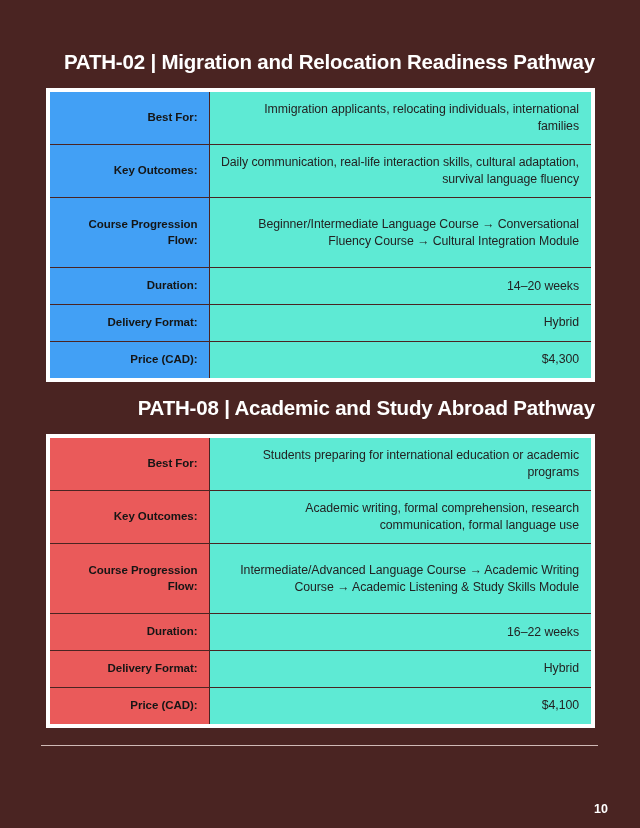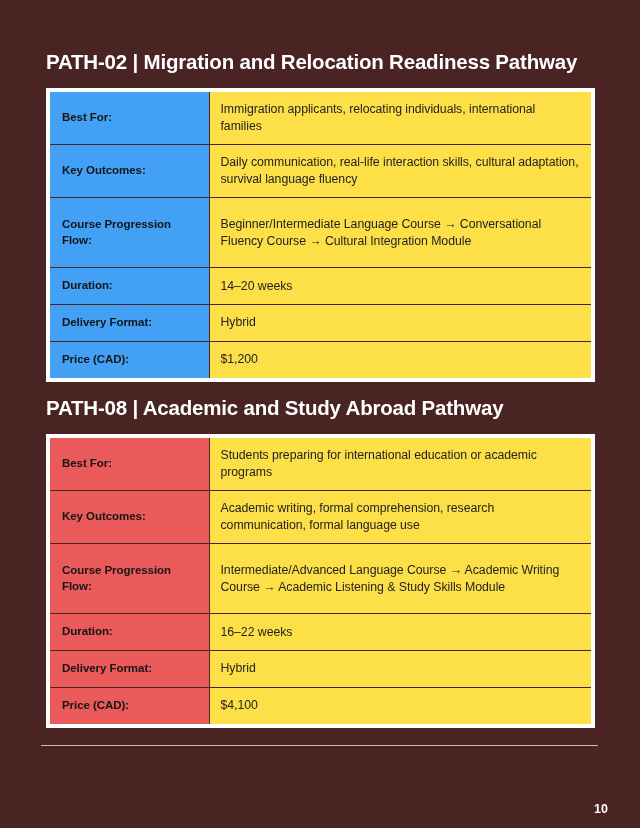--- a/index.html
+++ b/index.html
@@ -14,20 +14,21 @@
     font-family: "Liberation Sans", sans-serif;
     position: relative;
     overflow: hidden;
   }
 
   .page {
     position: relative;
     width: 640px;
     height: 828px;
     padding: 0;
+    text-align: right;
   }
 
   
   .section {
     position: absolute;
     left: 46px;
     width: 549px;
   }
   .section-1 { top: 50px; }
   .section-2 { top: 396px; }
@@ -61,21 +62,21 @@
   td.label-cell {
     width: 161px;
     padding: 10px 11px 10px 12px;
     font-size: 11.5px;
     font-weight: bold;
     color: #151515;
     letter-spacing: -0.05px;
   }
 
   td.value-cell {
-    background: #fde047;
+    background: #5eead4;
     padding: 9px 12px 9px 11px;
     font-size: 12.3px;
     font-weight: normal;
     color: #232323;
     letter-spacing: -0.05px;
     vertical-align: middle;
   }
 
   
   .accent-blue td.label-cell { background: #42a0f5; }
@@ -146,21 +147,21 @@
         <tr class="r-duration">
           <td class="label-cell">Duration:</td>
           <td class="value-cell">14–20 weeks</td>
         </tr>
         <tr class="r-delivery">
           <td class="label-cell">Delivery Format:</td>
           <td class="value-cell">Hybrid</td>
         </tr>
         <tr class="r-price">
           <td class="label-cell">Price (CAD):</td>
-          <td class="value-cell">$1,200</td>
+          <td class="value-cell">$4,300</td>
         </tr>
       </tbody>
     </table>
   </div>
 
   <div class="section section-2">
     <div class="section-title">PATH-08 | Academic and Study Abroad Pathway</div>
 
     <table class="spec-table accent-red">
       <tbody>

